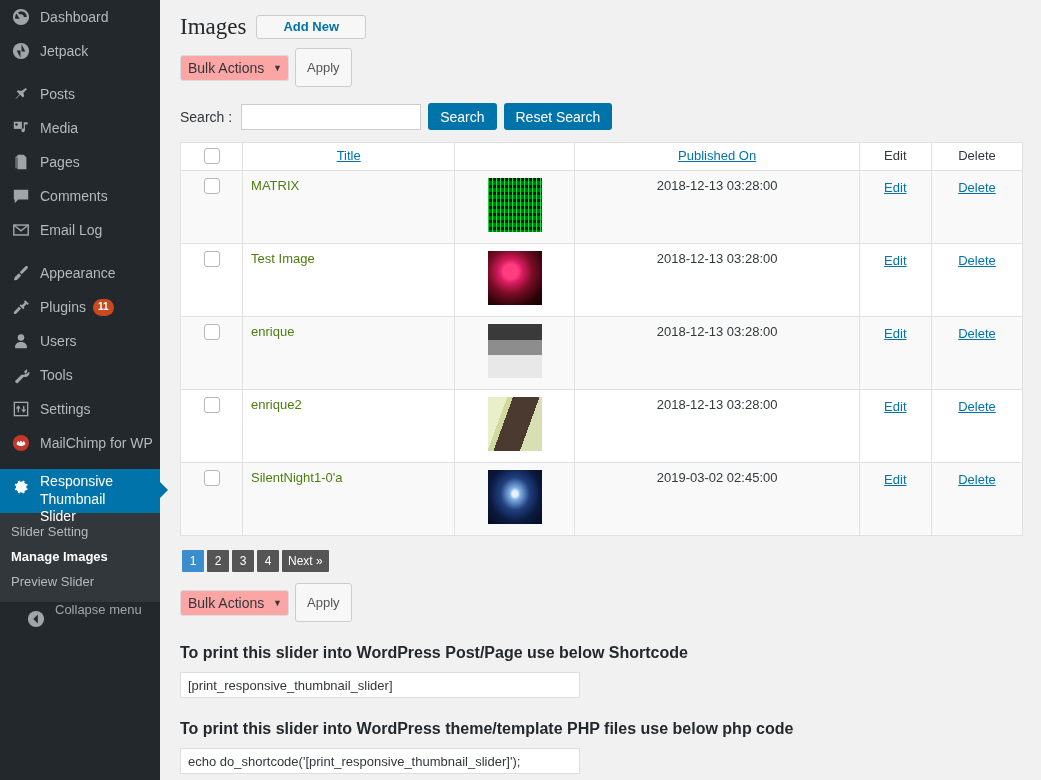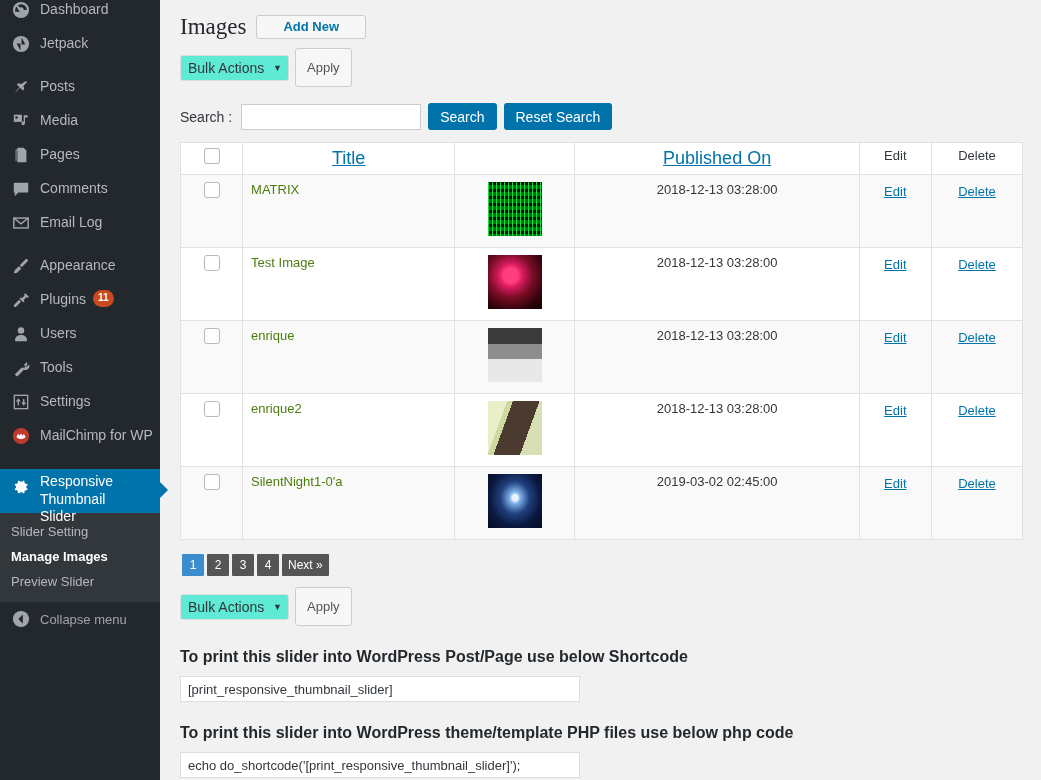--- a/index.html
+++ b/index.html
@@ -12,21 +12,21 @@
   }
   #app { position: relative; width: 1041px; height: 780px; display: flex; }
 
   
   #sidebar {
     width: 160px; min-width: 160px; height: 780px;
     background: #23282d; color: #b4b9be;
     font-size: 14px; position: relative; z-index: 5;
   }
   .menu-item {
-    display: flex; align-items: flex-start;
+    display: flex; align-items: center;
     height: 34px; padding: 0 0 0 11px;
     color: #b4b9be; position: relative; cursor: pointer;
   }
   .menu-item .mi-ico {
     width: 20px; min-width: 20px; height: 20px;
     display: flex; align-items: center; justify-content: center;
     margin-right: 9px; color: #a0a5aa;
   }
   .menu-item .mi-ico svg { display: block; }
   .menu-item .mi-label { font-size: 14px; line-height: 1.3; white-space: nowrap; }
@@ -47,22 +47,22 @@
     font-size: 10px; line-height: 16px; min-width: 17px; height: 17px;
     text-align: center; border-radius: 9px; margin-left: 7px;
     padding: 0 5px; font-weight: 600; vertical-align: middle;
   }
   #submenu { background: #32373c; padding: 6px 0 8px 0; }
   .submenu-item {
     padding: 5px 0 5px 11px; font-size: 13px; color: #b4b9be; cursor: pointer;
   }
   .submenu-item.current { color: #fff; font-weight: bold; }
   .collapse-row {
-    display: flex; align-items: center; height: 34px;
-    padding-left: 11px; color: #a0a5aa; font-size: 13px; cursor: pointer;
+    display: flex; height: 34px;
+    padding-left: 26px; color: #a0a5aa; font-size: 13px; cursor: pointer;
   }
   .collapse-row .mi-ico { width: 20px; min-width:20px; margin-right: 9px;
     display:flex; align-items:center; justify-content:center; }
   #sidebar-rest { background: #23282d; flex: 1; }
 
   
   #main { flex: 1; background: #f1f1f1; padding: 12px 0 0 20px; position: relative; }
 
   .page-title-row { display: flex; align-items: center; margin: 0 0 7px 0; }
   .page-title {
@@ -71,21 +71,21 @@
   }
   .btn-addnew {
     font-size: 13px; color: #0073aa; background: #f7f7f7;
     border: 1px solid #ccc; border-radius: 3px; padding: 3px 26px;
     cursor: pointer; line-height: 16px; font-weight: 600;
   }
 
   .bulk-row { display: flex; align-items: center; margin-bottom: 16px; }
   .bulk-select {
     appearance: none; -webkit-appearance: none;
-    background: #5eead4; border: 1px solid #ddd; border-radius: 3px;
+    background: #fca5a5; border: 1px solid #ddd; border-radius: 3px;
     font-size: 14px; color: #32373c; height: 26px;
     padding: 0 22px 0 7px; font-family: "Liberation Sans", sans-serif; cursor: pointer;
   }
   .select-wrap { position: relative; display: inline-block; }
   .select-wrap .caret {
     position: absolute; right: 7px; top: 50%; transform: translateY(-50%);
     font-size: 9px; color: #32373c; pointer-events: none;
   }
   .btn-apply {
     margin-left: 6px; background: #f7f7f7; border: 1px solid #ccc;
@@ -113,21 +113,21 @@
   }
   table.imgtable th, table.imgtable td {
     border-right: 1px solid #e1e1e1; border-bottom: 1px solid #e1e1e1;
     font-weight: normal; vertical-align: top;
   }
   table.imgtable th:last-child, table.imgtable td:last-child { border-right: none; }
   table.imgtable thead th {
     height: 28px; padding: 5px 0; background: #fff;
     font-size: 13px; color: #32373c; text-align: center;
   }
-  thead th a { color: #0073aa; text-decoration: underline; font-size: 18px; }
+  thead th a { color: #0073aa; text-decoration: underline; font-size: 13px; }
   .col-cb { width: 62px; }
   .col-title { width: 212px; }
   .col-thumb { width: 120px; }
   .col-pub { width: 284px; }
   .col-edit { width: 72px; }
   .col-del { width: 91px; }
   tbody tr.odd td { background: #f9f9f9; }
   tbody tr.even td { background: #fff; }
   tbody td { height: 63px; padding: 7px 0; }
   td.cb-cell { text-align: center; }

